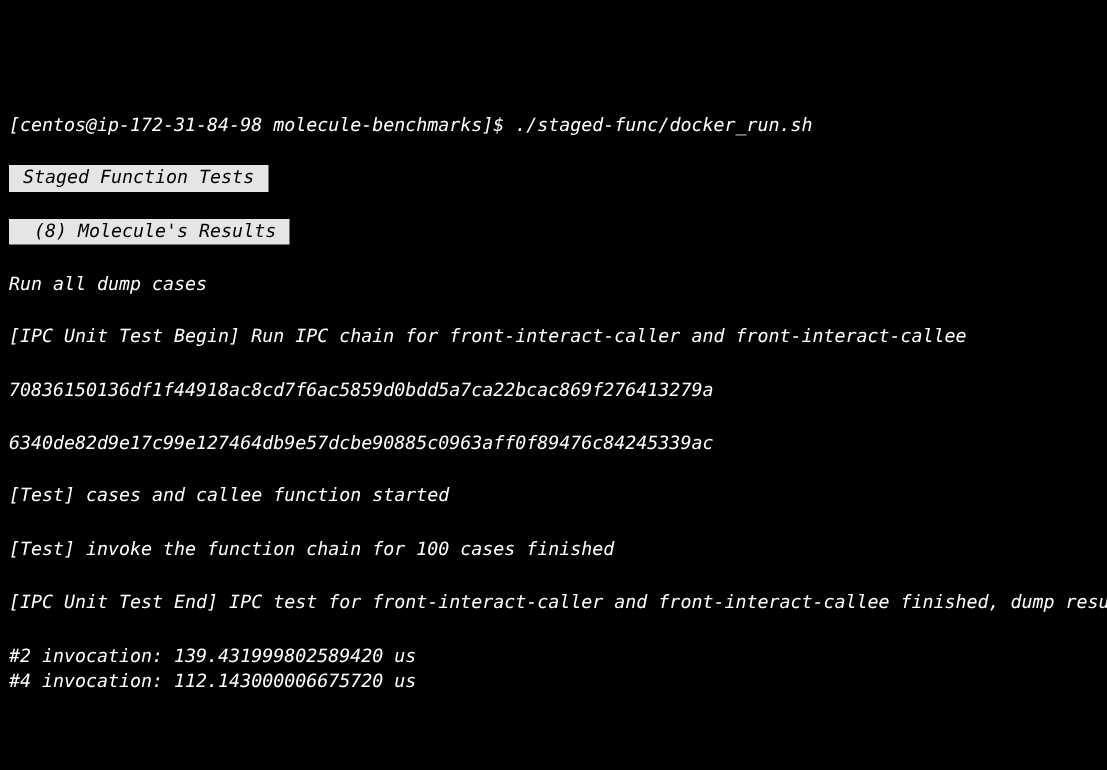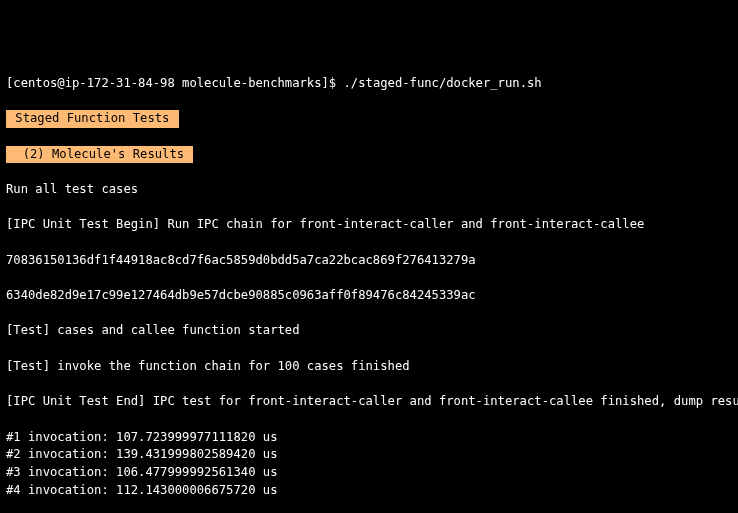--- a/index.html
+++ b/index.html
@@ -1,41 +1,41 @@
 <!DOCTYPE html>
 <html><head>
   <meta charset="utf-8">
   <style>
-    * { margin:0; padding:0; box-sizing:border-box; }
+    * { margin:0; padding:0; box-sizing:border-box;font-style:italic; }
     body {
       background:#000;
       color:#fff;
       font-family:"Menlo","Consolas","DejaVu Sans Mono",monospace;
       font-size:12.2px;
       line-height:1.45;
       padding:4px 6px;
       width:738px;
       height:513px;
       overflow:hidden;
       white-space:pre;
     }
     .line { display:block; }
-    .hl { background:#fdba74; color:#000; padding:0 2px; display:inline-block;text-align:right; }
+    .hl { background:#e5e5e5; color:#000; padding:0 2px; display:inline-block;text-align:right; }
   </style>
 </head>
 <body>
 
 
 
 <span class="line"><span>[centos@ip-172-31-84-98 molecule-benchmarks]$ </span><span>./staged-func/docker_run.sh</span></span>
 <span class="line"><span class="hl"> Staged Function Tests </span></span>
-<span class="line"><span class="hl">  (2) Molecule's Results </span></span>
-<span class="line">Run all test cases</span>
+<span class="line"><span class="hl">  (8) Molecule's Results </span></span>
+<span class="line">Run all dump cases</span>
 <span class="line">[IPC Unit Test Begin] Run IPC chain for front-interact-caller and front-interact-callee</span>
 <span class="line">70836150136df1f44918ac8cd7f6ac5859d0bdd5a7ca22bcac869f276413279a</span>
 <span class="line">6340de82d9e17c99e127464db9e57dcbe90885c0963aff0f89476c84245339ac</span>
 <span class="line">[Test] cases and callee function started</span>
 <span class="line">[Test] invoke the function chain for 100 cases finished</span>
 <span class="line">[IPC Unit Test End] IPC test for front-interact-caller and front-interact-callee finished, dump results:</span>
-<div id="inv-container"><span class="line">#1 invocation: 107.723999977111820 us</span><span class="line">#2 invocation: 139.431999802589420 us</span><span class="line">#3 invocation: 106.477999992561340 us</span><span class="line">#4 invocation: 112.143000006675720 us</span></div>
+<div id="inv-container"><span class="line">#2 invocation: 139.431999802589420 us</span><span class="line">#4 invocation: 112.143000006675720 us</span></div>
 
 
 
 
 </body></html>

